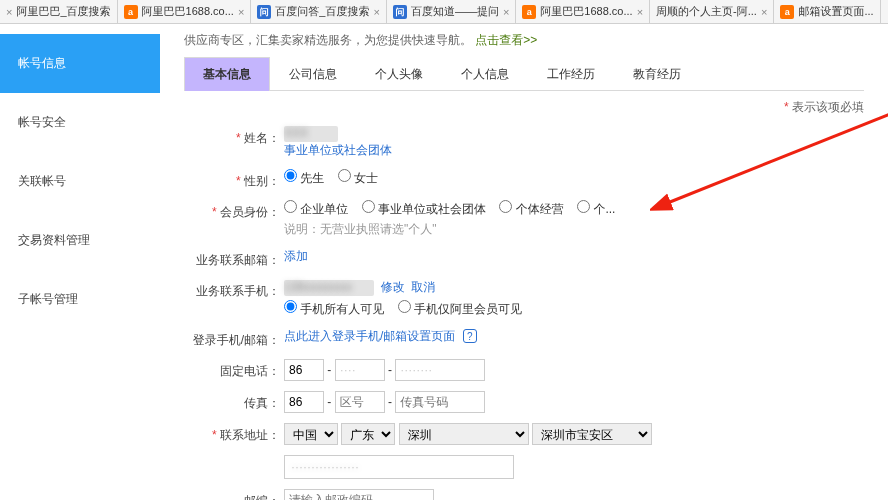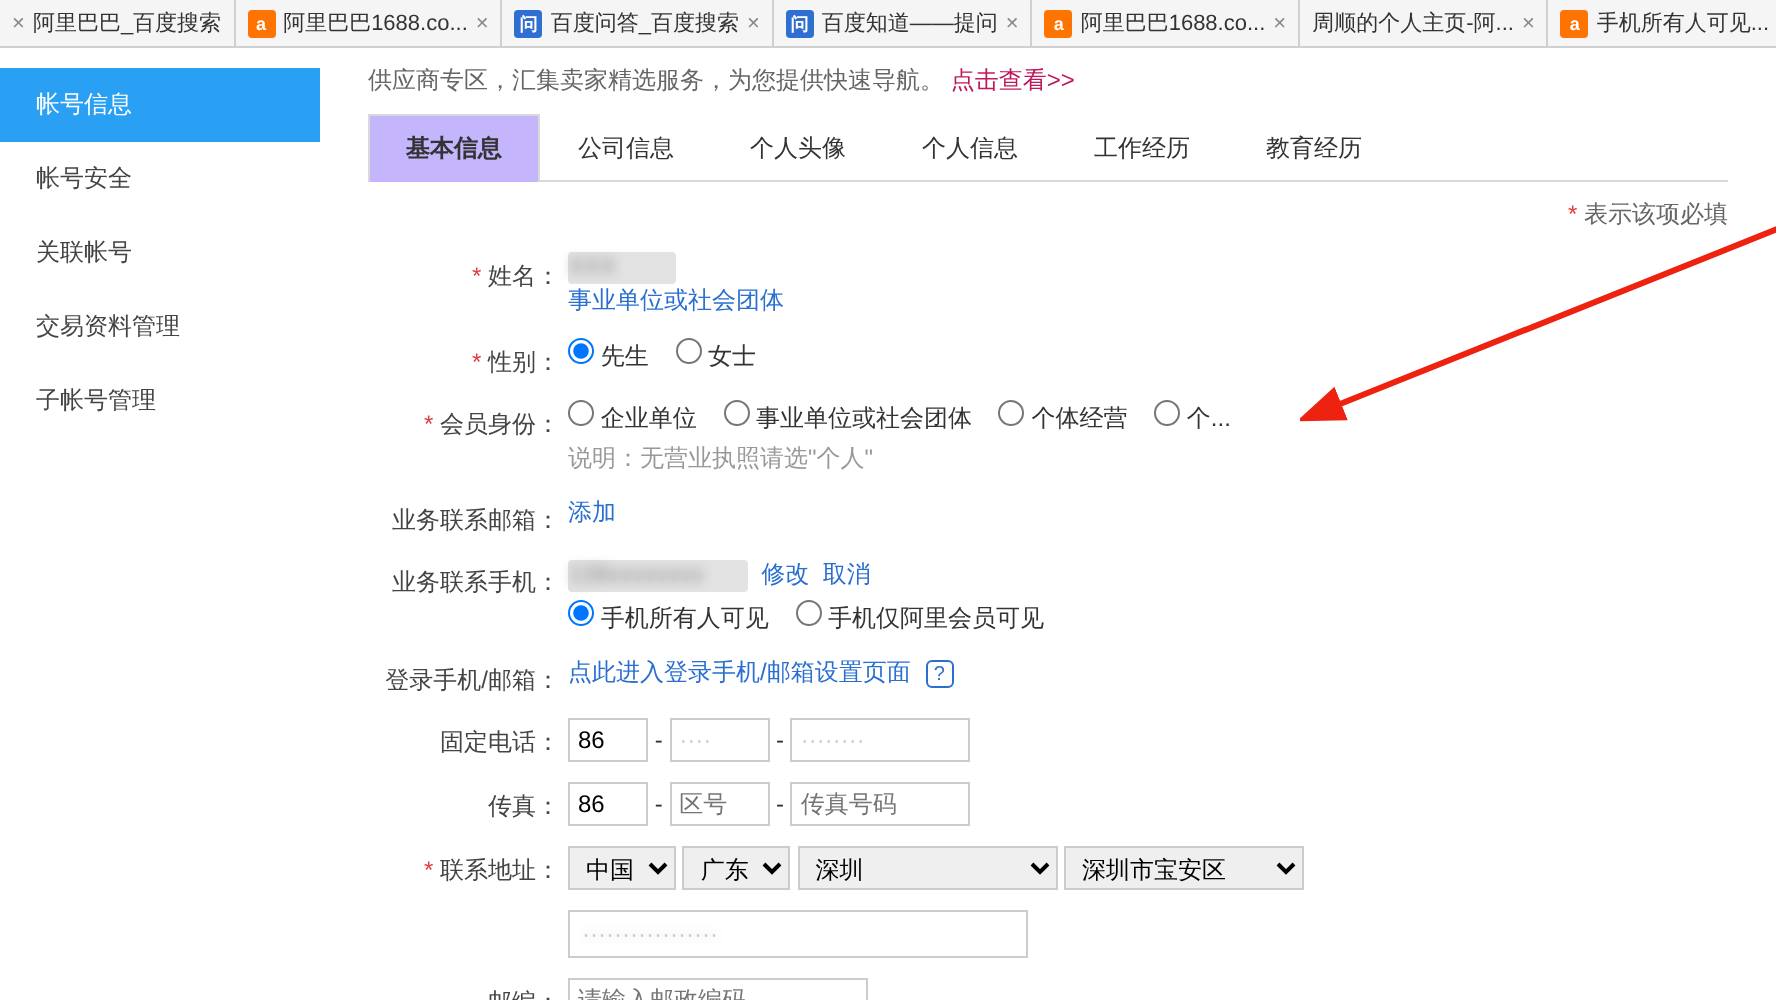--- a/index.html
+++ b/index.html
@@ -5,25 +5,25 @@
 * { box-sizing: border-box; margin: 0; padding: 0; }
 body { font-family: "Microsoft YaHei", Arial, sans-serif; font-size: 12px; color: #333; background: #fff; width: 888px; }
 .tabs-bar { display: flex; height: 24px; border-bottom: 1px solid #d0d0d0; background: #f5f5f5; overflow: hidden; }
 .btab { display: flex; align-items: center; padding: 0 6px; border-right: 1px solid #d0d0d0; font-size: 11px; white-space: nowrap; gap: 4px; cursor: pointer; }
 .btab .x { color: #888; font-size: 11px; }
 .fav { display: inline-block; width: 14px; height: 14px; line-height: 14px; text-align: center; color: #fff; font-size: 9px; font-weight: bold; border-radius: 2px; }
 .fav-orange { background: #ff7300; }
 .fav-blue { background: #2f6fd1; }
 .content { display: flex; }
 .sidebar { width: 160px; padding-top: 10px; }
-.side-item { padding: 10px 18px; color: #444; cursor: pointer; font-family: Liberation Serif, serif; }
+.side-item { padding: 21px 18px; color: #444; cursor: pointer; font-family: Liberation Serif, serif; }
 .side-item.active { background: #2aa0f5; color: #fff; }
 .main { flex: 1; padding: 8px 24px 20px 24px; position: relative; }
 .tip-bar { color: #666; margin-bottom: 8px; }
-.tip-bar .link { color: #be185d; cursor: pointer; }
+.tip-bar .link { color: #4d7c0f; cursor: pointer; }
 .nav-tabs { display: flex; border-bottom: 1px solid #d9d9d9; margin-bottom: 8px; }
 .nav-tab { padding: 8px 18px; color: #333; cursor: pointer; border: 1px solid transparent; border-bottom: none; margin-bottom: -1px; }
 .nav-tab.active { border-color: #d9d9d9; background: #c4b5fd; font-weight: bold; }
 .req-note { text-align: right; color: #666; margin-bottom: 6px; }
 .req-note .star, .star { color: #e23c3c; }
 .form-row { display: flex; align-items: flex-start; margin: 10px 0; }
 .label { width: 100px; text-align: right; padding-right: 4px; padding-top: 4px; color: #444; }
 .controls { flex: 1; }
 .link { color: #2a6fd0; cursor: pointer; }
 .radio-group label { margin-right: 10px; }
@@ -63,21 +63,21 @@
       <span class="fav fav-orange">a</span> 
       <span>阿里巴巴1688.co...</span> 
       <span class="x">×</span>
     </div>
     <div class="btab"> 
       <span>周顺的个人主页-阿...</span> 
       <span class="x">×</span>
     </div>
     <div class="btab">
       <span class="fav fav-orange">a</span> 
-      <span>手机所有人可见...</span> 
+      <span>邮箱设置页面...</span> 
     </div>
   </div>
 
 <div class="content">
   <div class="sidebar">
       <div class="side-item active">帐号信息</div>
       <div class="side-item">帐号安全</div>
       <div class="side-item">关联帐号</div>
       <div class="side-item">交易资料管理</div>
       <div class="side-item">子帐号管理</div>

